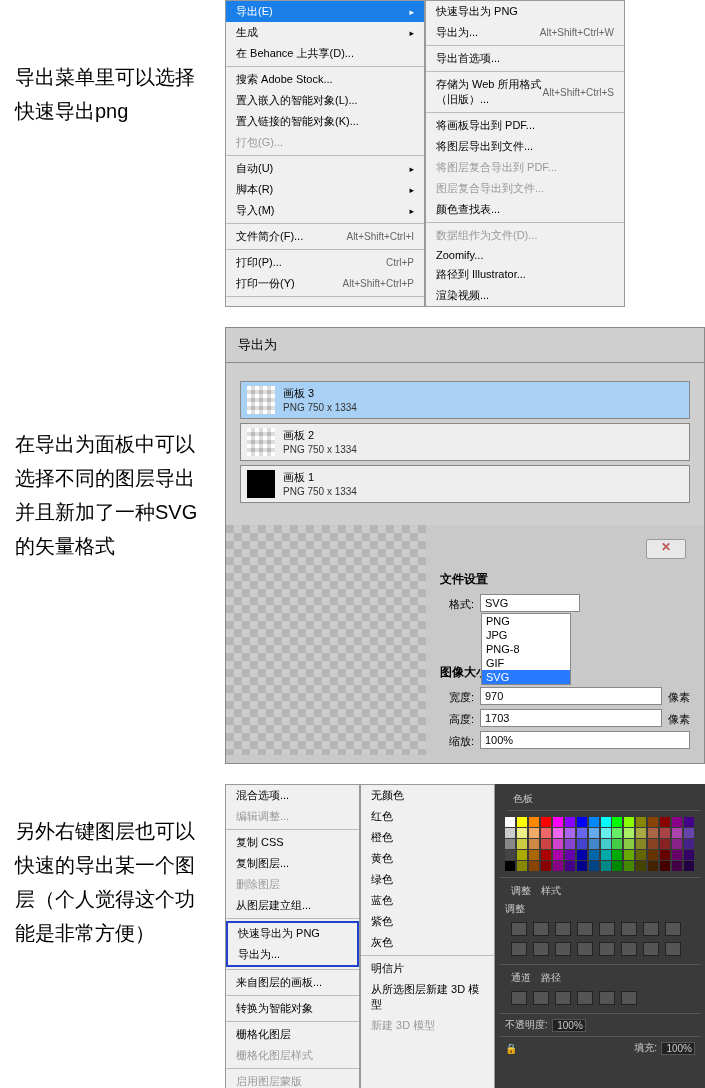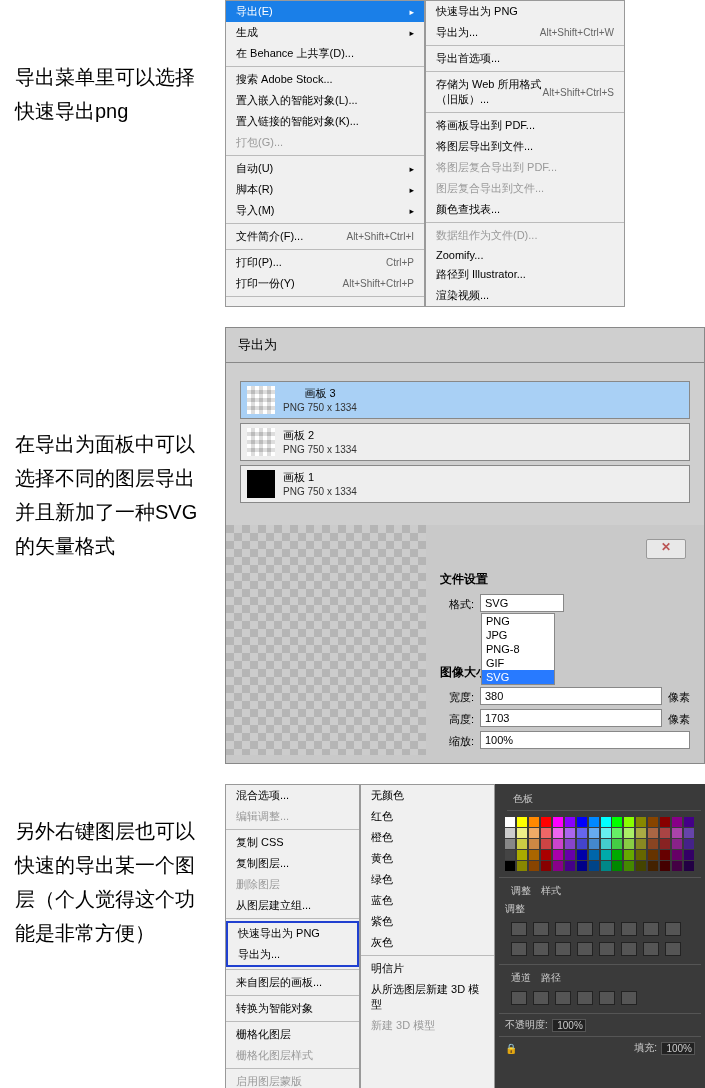--- a/index.html
+++ b/index.html
@@ -20,39 +20,39 @@
   .mi.disabled { color: #999; }
   .sep { border-top: 1px solid #bbb; margin: 2px 0; }
   .arrow::after { content: "▸"; font-size: 9px; }
   .shortcut { color: #666; font-size: 10px; }
 
   
   .panel-outer { background: #cfcfcf; border: 1px solid #888; width: 480px; }
   .panel-title { border-bottom: 1px solid #888; padding: 8px 12px; font-size: 13px; background: #cfcfcf; }
   .layer-list { padding: 18px 14px; background: #cfcfcf; }
   .layer-item { background: #eee; border: 1px solid #888; display: flex; align-items: center; padding: 4px 6px; margin-bottom: 4px; }
-  .layer-item.sel { background: #a9d0f5; text-align: center; }
+  .layer-item.sel { background: #a9d0f5; }
   .thumb { width: 28px; height: 28px; background: #fff; margin-right: 8px;
            background-image: linear-gradient(90deg,#fff 50%,#ddd 50%),linear-gradient(#fff 50%,#ddd 50%);
            background-blend-mode: difference; background-size: 8px 8px; }
   .thumb.solid { background: #000; }
   .lay-text { font-size: 11px; line-height: 1.3; }
   .lay-sub { font-size: 10px; color: #333; }
   .settings-area { display:flex; background:#c9c9c9; }
   .settings-left { width:200px; height:230px; background:#b5b5b5;
       background-image:linear-gradient(45deg,#ccc 25%,transparent 25%,transparent 75%,#ccc 75%),linear-gradient(45deg,#ccc 25%,transparent 25%,transparent 75%,#ccc 75%);
       background-size:16px 16px; background-position:0 0,8px 8px; }
   .settings-right { flex:1; padding:10px 14px; }
   .close-btn { float:right; width:40px; height:20px; background:#e8e8e8; border:1px solid #999; border-radius:2px; text-align:center; color:#b55; font-weight:bold; margin:4px; cursor:pointer; }
   .setting-group-title { font-weight:bold; margin:8px 0 6px; }
   .setting-row { display:flex; align-items:flex-end; margin:4px 0; font-size:11px; }
   .setting-row label { width:40px; text-align:right; padding-right:6px; }
   .setting-row .inp { flex:1; background:#fff; border:1px solid #888; padding:2px 4px; font-size:11px; }
   .setting-row .unit { padding-left:6px; }
-  .dropdown { position:relative; background:#fff; border:1px solid #888; width:84px; padding:2px 4px; }
+  .dropdown { position:relative; background:#fff; border:1px solid #888; width:100px; padding:2px 4px; }
   .dd-list { position:absolute; top:18px; left:0; right:8px; background:#fff; border:1px solid #888; z-index:5; }
   .dd-opt { padding:1px 4px; }
   .dd-opt.sel { background:#287aff; color:#fff; }
 
   
   .sec3 { display:flex; }
   .ctx-wrap { display:flex; flex:1; }
   .ctx-left, .ctx-right { background:#f0f0f0; border:1px solid #999; font-size:11px; flex:1; }
   .hl-box { border:2px solid #2040d0; padding:0; }
   .dark-panel { width:210px; background:#3a3a3a; color:#ccc; font-size:10px; padding:4px; }
@@ -217,21 +217,21 @@
                   <div class="dd-opt">PNG-8</div>
                   <div class="dd-opt">GIF</div>
                   <div class="dd-opt sel">SVG</div>
                 </div>
             </div>
           </div>
           <div style="height:40px"></div>
           <div class="setting-group-title">图像大小</div>
           <div class="setting-row">
             <label>宽度:</label>
-            <div class="inp">380</div>
+            <div class="inp">970</div>
             <span class="unit">像素</span>
           </div>
           <div class="setting-row">
             <label>高度:</label>
             <div class="inp">1703</div>
             <span class="unit">像素</span>
           </div>
           <div class="setting-row">
             <label>缩放:</label>
             <div class="inp">100%</div>

